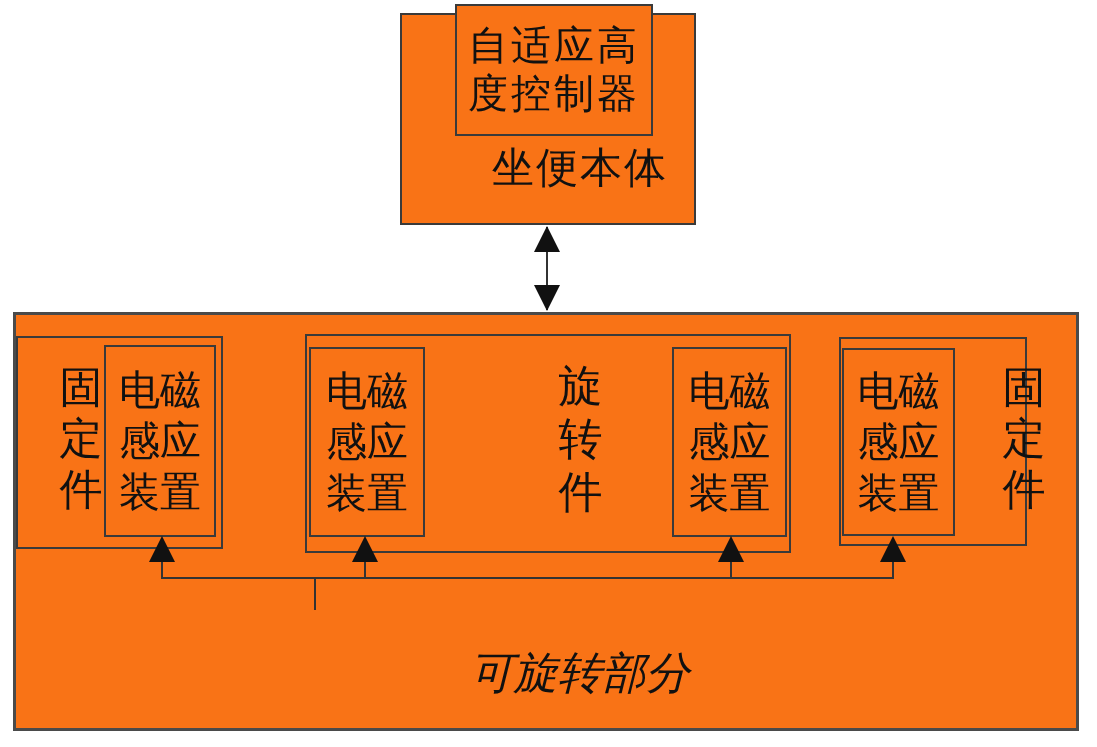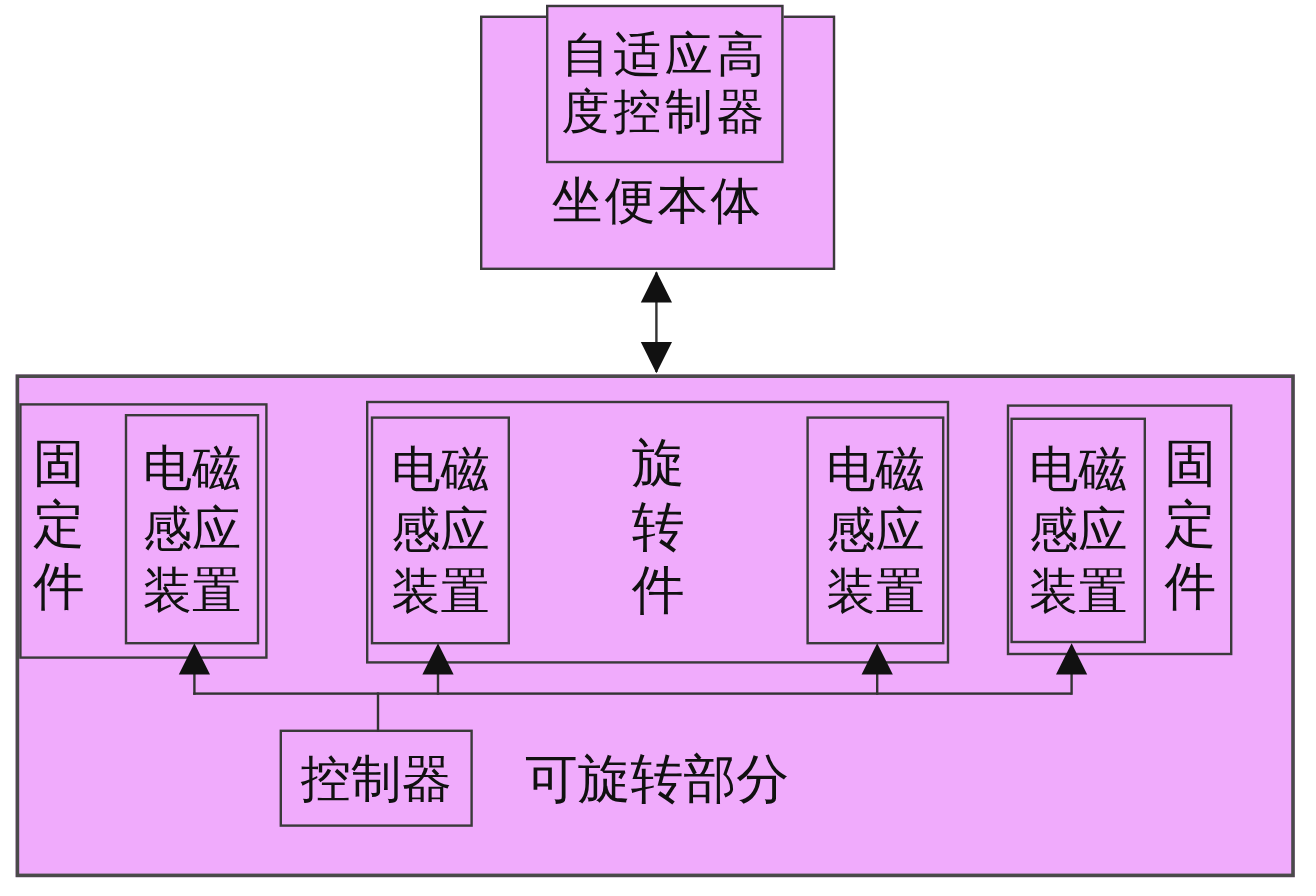--- a/index.html
+++ b/index.html
@@ -2,28 +2,28 @@
 <html><head>
 <meta charset="utf-8">
 <style>
   html,body{margin:0;padding:0;background:#ffffff;}
   #canvas{
     position:relative;width:1097px;height:747px;background:#ffffff;
     font-family:"Liberation Serif","DejaVu Serif",serif;
     color:#111111;overflow:hidden;
   }
   .box{
-    position:absolute;background:#f0abfc;border:2px solid #3a3a3a;
+    position:absolute;background:#f97316;border:2px solid #3a3a3a;
     box-sizing:border-box;display:flex;align-items:center;justify-content:center;
     text-align:center;white-space:pre-line;
   }
   .big{border-width:3px;border-color:#4a4a4a;}
   .lbl{
     position:absolute;display:flex;align-items:center;justify-content:center;
-    text-align:center;white-space:pre-line;
+    text-align:center;white-space:pre-line;margin-left:32px;
   }
   .hline,.vline{position:absolute;background:#333333;}
   .tri-up{position:absolute;width:0;height:0;
     border-left:13px solid transparent;border-right:13px solid transparent;
     border-bottom:26px solid #111111;}
   .tri-down{position:absolute;width:0;height:0;
     border-left:13px solid transparent;border-right:13px solid transparent;
     border-top:26px solid #111111;}
   .f-emi{font-size:41px;line-height:51px;text-align:right;}
   .f-vert{font-size:43px;line-height:51px;}
@@ -74,24 +74,21 @@
   <div class="box" style="left:839px;top:337px;width:188px;height:209px;"></div>
   <div class="lbl f-vert" style="left:958px;top:358px;width:68px;height:160px;">固
 定
 件</div>
   <div class="box f-emi" style="left:842px;top:348px;width:113px;height:188px;">
     <span>电磁
 感应
 装置</span>
   </div>
 
-  <div class="box" style="left:233px;top:608px;width:161px;height:81px;font-size:42px;">
-    <span>控制器</span>
-  </div>
-  <div class="lbl" style="left:425px;top:625px;width:245px;height:48px;font-size:44px;">可旋转部分</div>
+  <div class="lbl" style="left:425px;top:649px;width:245px;height:48px;font-size:44px;font-style:italic;">可旋转部分</div>
 
   <div class="hline" style="left:161px;top:577px;width:732px;height:2px;"></div>
   <div class="vline" style="left:314px;top:577px;width:2px;height:33px;"></div>
 
   <div class="vline" style="left:161px;top:560px;width:2px;height:19px;"></div>
   <div class="tri-up" style="left:149px;top:536px;"></div>
 
   <div class="vline" style="left:364px;top:560px;width:2px;height:19px;"></div>
   <div class="tri-up" style="left:352px;top:536px;"></div>
 

